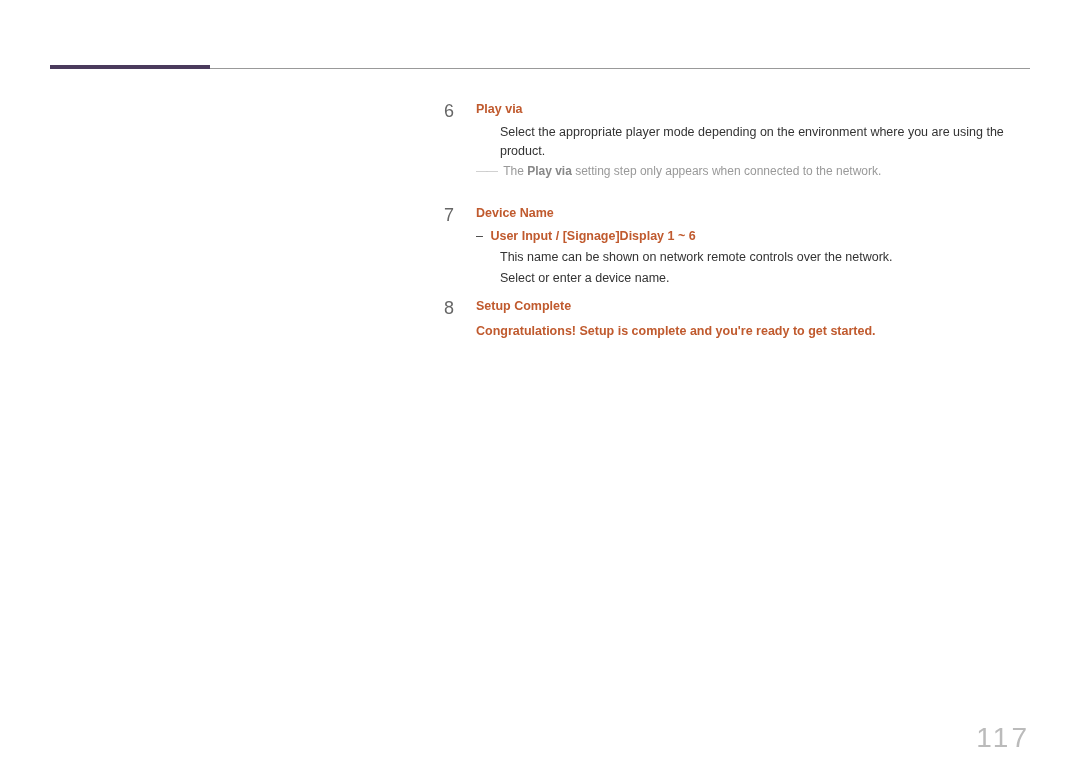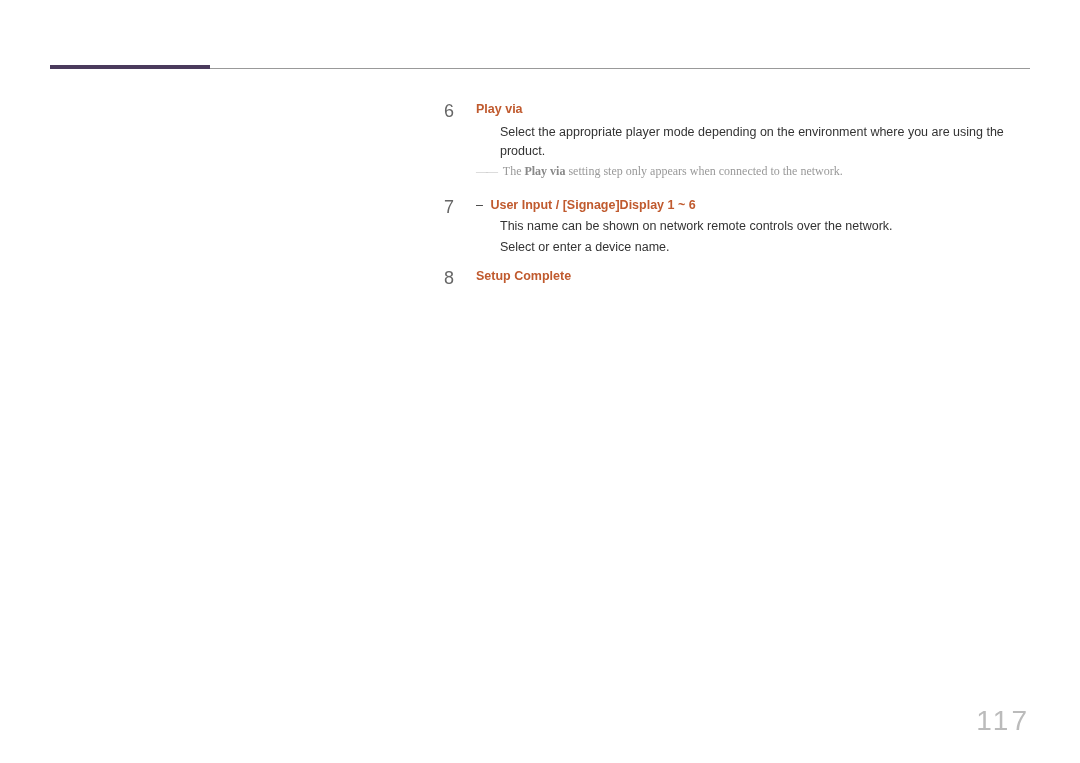--- a/index.html
+++ b/index.html
@@ -71,35 +71,34 @@
       font-weight: bold;
     }
     .body-text {
       color: #333;
       margin-bottom: 2px;
       margin-left: 24px;
     }
     .note-line {
       color: #999;
       font-size: 12px;
-      margin-bottom: 8px;
-      font-family: Liberation Serif, serif;
+      margin-bottom: 16px;
     }
     .note-prefix {
       color: #ccc;
       letter-spacing: -2px;
       margin-right: 4px;
     }
     .note-bold {
       color: #888;
       font-weight: bold;
     }
     .page-number {
       position: absolute;
-      bottom: 26px;
+      bottom: 9px;
       right: 50px;
       font-size: 28px;
       color: #bbb;
       letter-spacing: 3px;
       font-weight: 300;
     }
   </style>
 </head>
 <body>
 
@@ -116,31 +115,33 @@
       <div class="note-line">
         <span class="note-prefix">――</span>
         <span>The </span><span class="note-bold">Play via</span><span> setting step only appears when connected to the network.</span>
       </div>
     </div>
   </div>
 
   <div class="step">
     <div class="step-number">7</div>
     <div class="step-body">
+      <div class="heading">Device Name</div>
       <div class="sub-item">
         <span class="dash">‒</span>
         <span class="highlight">User Input / [Signage]Display 1 ~ 6</span>
       </div>
       <div class="body-text">This name can be shown on network remote controls over the network.</div>
       <div class="body-text">Select or enter a device name.</div>
     </div>
   </div>
 
   <div class="step">
     <div class="step-number">8</div>
     <div class="step-body">
       <div class="heading">Setup Complete</div>
+      <div class="highlight" style="margin-top:6px;">Congratulations! Setup is complete and you're ready to get started.</div>
     </div>
   </div>
 
 </div>
 
 <div class="page-number">117</div>
 
 </body></html>

